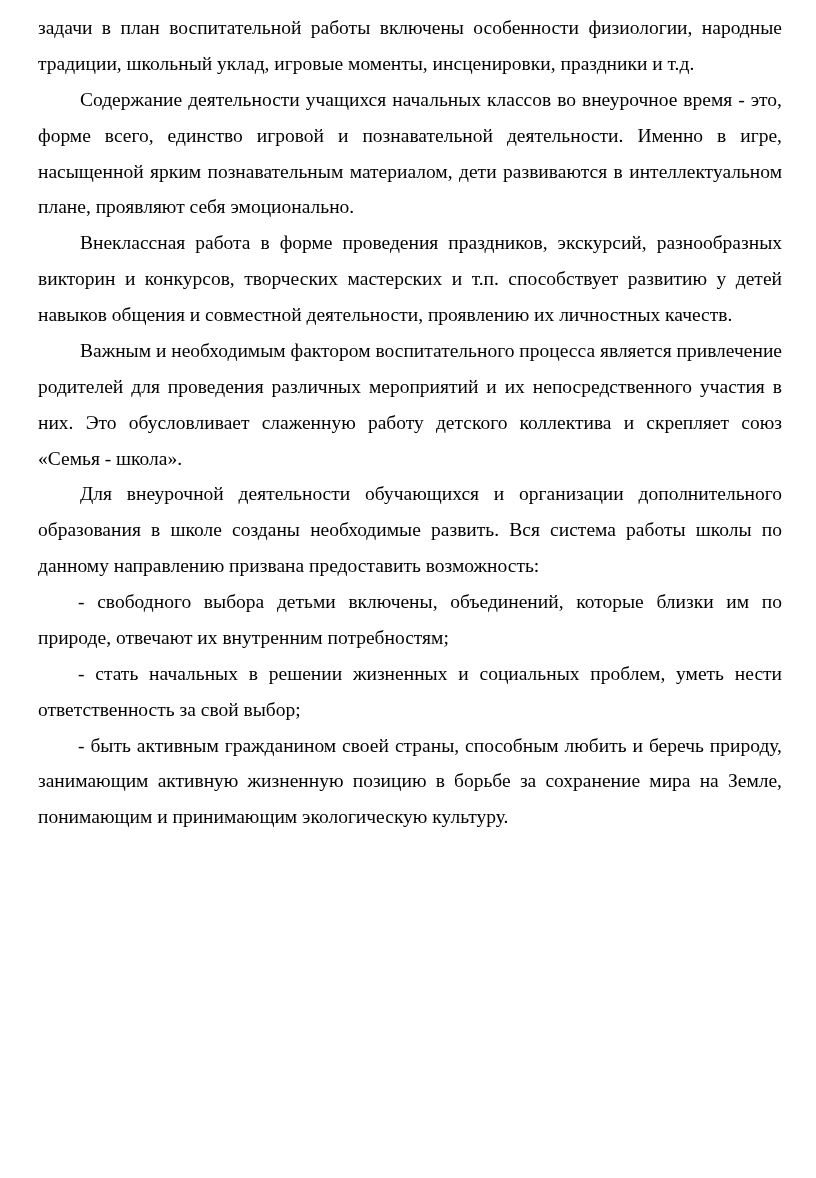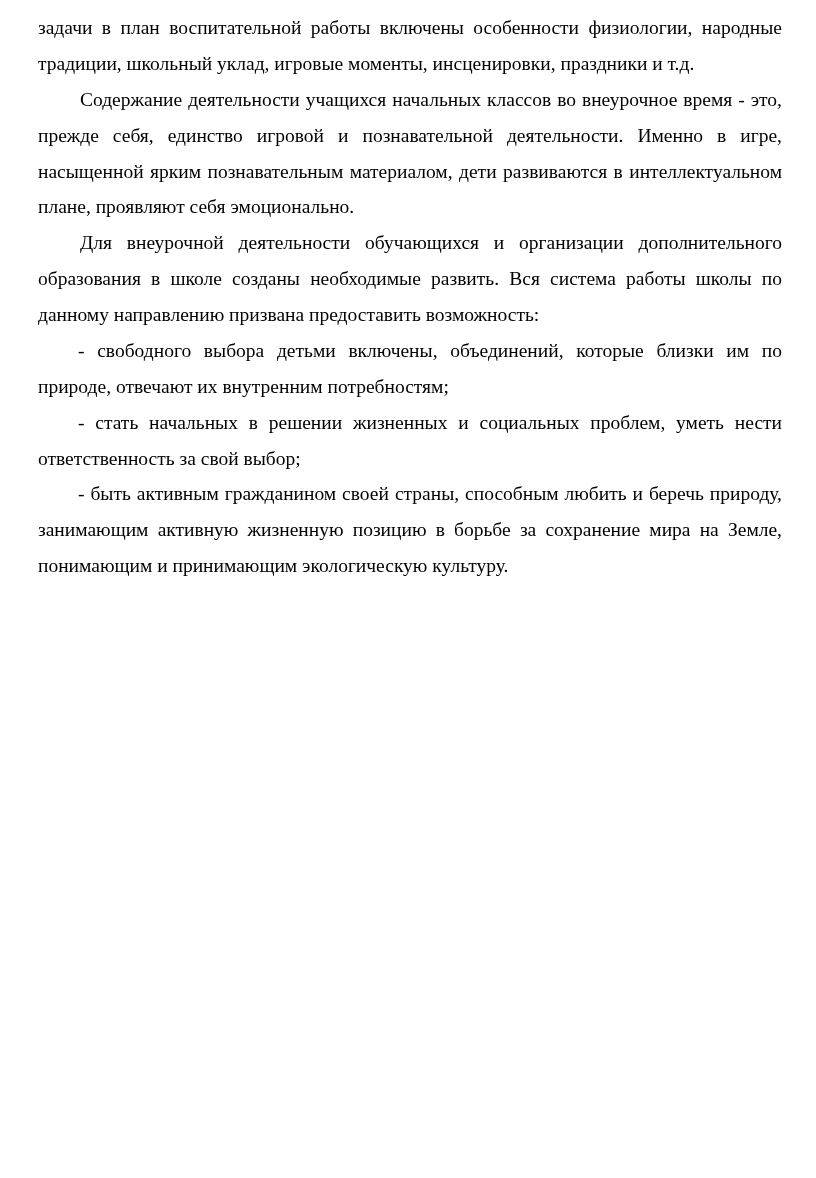--- a/index.html
+++ b/index.html
@@ -33,19 +33,21 @@
   .para.indent-sm {
     text-indent: 40px;
   }
 </style>
 </head>
 <body>
 
 <div class="page">
 
   <p class="para">задачи в план воспитательной работы включены особенности физиологии, народные традиции, школьный уклад, игровые моменты,  инсценировки, праздники и т.д.</p>
-  <p class="para indent">Содержание деятельности учащихся начальных классов  во внеурочное время - это, прежде себя, единство игровой и познавательной деятельности. Именно в игре, насыщенной ярким познавательным материалом, дети развиваются в интеллектуальном плане, проявляют себя эмоционально.</p>
+  <p class="para indent">Содержание деятельности учащихся начальных классов  во внеурочное время - это, форме всего, единство игровой и познавательной деятельности. Именно в игре, насыщенной ярким познавательным материалом, дети развиваются в интеллектуальном плане, проявляют себя эмоционально.</p>
+  <p class="para indent">Внеклассная работа в форме проведения праздников, экскурсий, разнообразных викторин и конкурсов, творческих мастерских и т.п. способствует развитию у детей навыков общения и совместной деятельности, проявлению их личностных качеств.</p>
+  <p class="para indent">Важным и необходимым фактором воспитательного процесса является привлечение родителей для проведения различных мероприятий и их непосредственного участия в них. Это обусловливает слаженную работу детского коллектива и скрепляет союз «Семья - школа».</p>
   <p class="para indent">Для внеурочной деятельности обучающихся и организации дополнительного образования в школе созданы необходимые развить. Вся система работы школы по данному направлению призвана предоставить возможность:</p>
   <p class="para indent-sm">- свободного выбора детьми включены, объединений, которые близки им по природе, отвечают их внутренним потребностям;</p>
   <p class="para indent-sm">- стать начальных в решении жизненных и социальных проблем, уметь нести ответственность за свой выбор;</p>
   <p class="para indent-sm">- быть активным гражданином своей страны, способным любить и беречь природу, занимающим активную жизненную позицию в борьбе за сохранение мира на Земле, понимающим и принимающим экологическую культуру.</p>
 
 </div>
 
 </body></html>

